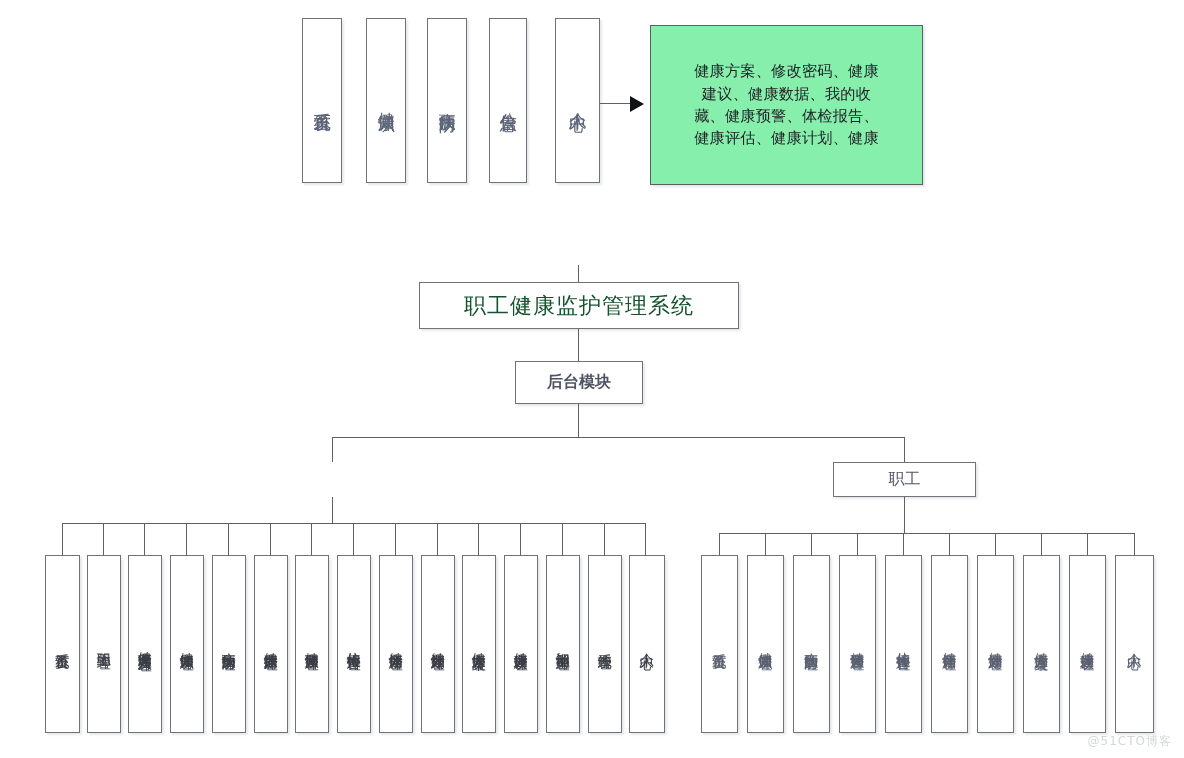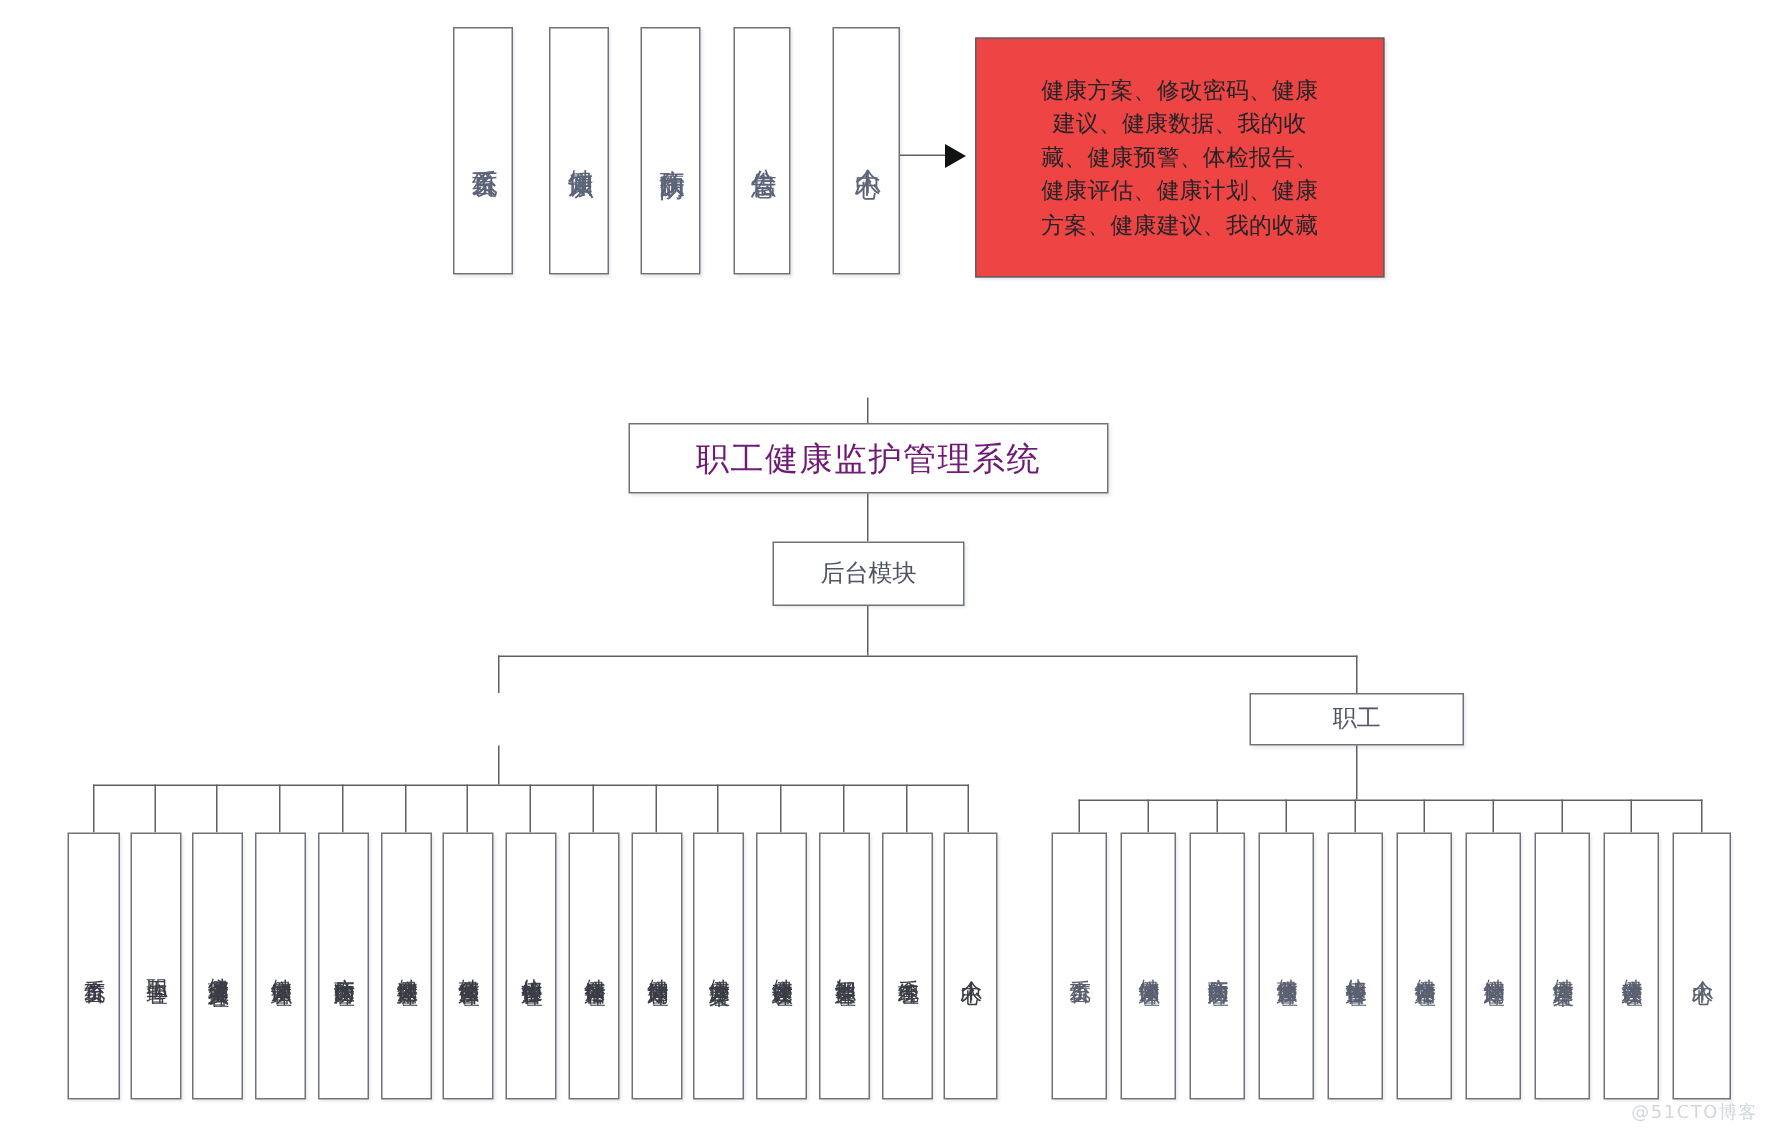--- a/index.html
+++ b/index.html
@@ -49,46 +49,46 @@
   .topnav {
     font-size: 17px;
     color: #5c6478;
   }
 
   
   .desc-box {
     position: absolute;
     box-sizing: border-box;
     border: 1.6px solid #5b5f66;
-    background: #ef4444;
+    background: #86efac;
     color: #222428;
     font-size: 15.2px;
     line-height: 1.47;
     text-align: center;
     padding: 6px 8px;
     display: flex;
     align-items: center;
     justify-content: center;
     letter-spacing: 0.2px;
     box-shadow: 1.5px 1.5px 2px rgba(120,130,150,0.2);
   }
   .desc-box span { display: block; }
 
   
   .mid-box {
     font-size: 16px;
     color: #5a6070;
   }
   .title-box {
     font-size: 22px;
-    color: #701a75;
+    color: #14532d;
     letter-spacing: 1px;
   }
   .bold-box {
-    font-weight: normal;
+    font-weight: bold;
     color: #4f5464;
     font-size: 16px;
   }
   .role-box {
     font-size: 16px;
     color: #4f5464;
   }
 
   
   .leaf {
@@ -146,21 +146,20 @@
 
   <div class="ln lnh" style="left:600px; top:103px; width:38px;"></div>
   <div class="arrow-head" style="left:630px; top:96px;"></div>
 
   <div class="desc-box" style="left:650px; top:25px; width:273px; height:160px;">
     <div>
       <span>健康方案、修改密码、健康</span>
       <span>建议、健康数据、我的收</span>
       <span>藏、健康预警、体检报告、</span>
       <span>健康评估、健康计划、健康</span>
-      <span>方案、健康建议、我的收藏</span>
     </div>
   </div>
 
   <div class="ln lnv" style="left:578px; top:265px; height:17px;"></div>
 
   <div class="box title-box" style="left:419px; top:282px; width:320px; height:47px;">
     <span>职工健康监护管理系统</span>
   </div>
   <div class="ln lnv" style="left:578px; top:329px; height:32px;"></div>
 

